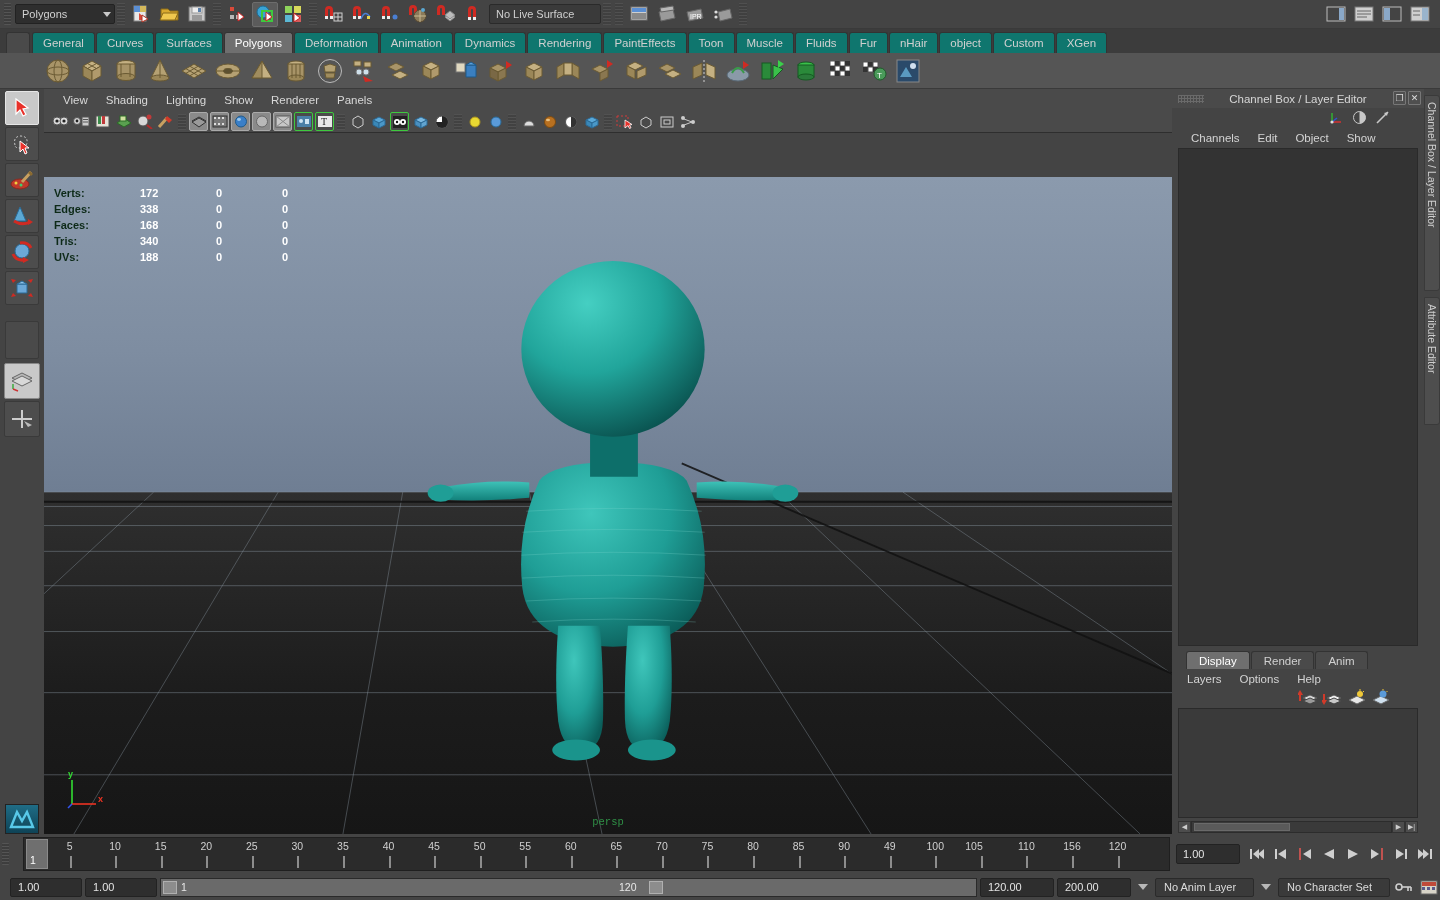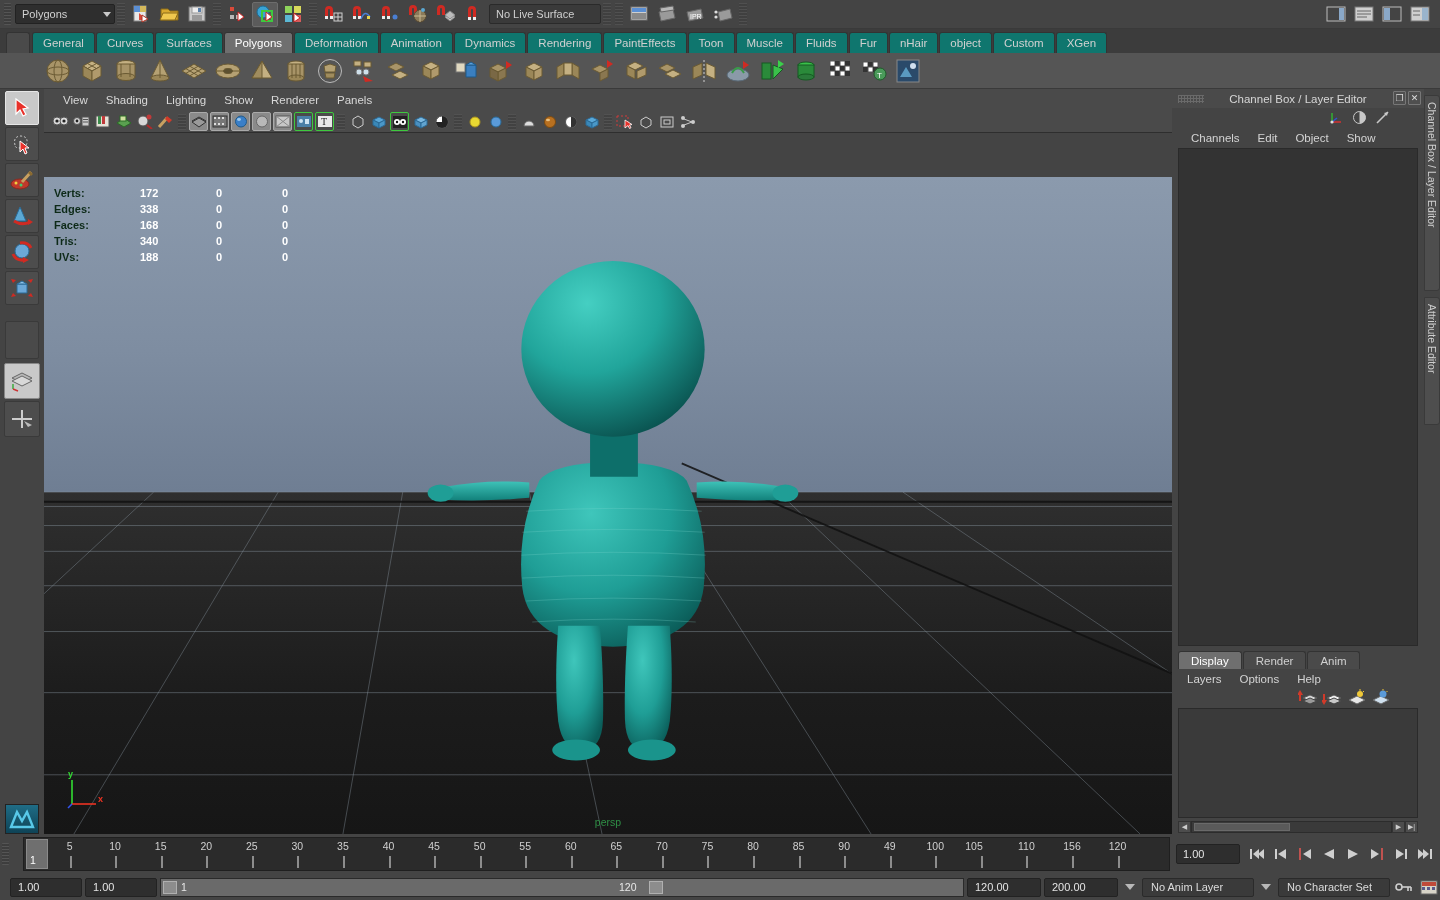--- a/index.html
+++ b/index.html
@@ -79,40 +79,40 @@
     background:linear-gradient(180deg,#8b9aad 0%,#7e8da1 55%,#6f7e93 100%); }
   .ground { position:absolute;left:0;right:0;top:48%;bottom:0;background:linear-gradient(180deg,#2f2f2f 0%,#1c1c1c 60%,#161616 100%); }
   .hud { position:absolute; left:10px; top:8px; font-size:11px; font-weight:bold; }
   .hud table { border-collapse:collapse; }
   .hud td { padding:2px 0; font-weight:bold; font-size:11px; }
   .hud .lbl { color:#0d2a18; width:86px; }
   .hud .v1 { color:#ffffff; width:76px; }
   .hud .v2 { color:#ffffff; width:66px; }
   .hud .v3 { color:#ffffff; }
   .axis { position:absolute; left:20px; bottom:22px; width:46px; height:46px; }
-  .persp-lbl { position:absolute; left:50%; transform:translateX(-50%); bottom:6px; color:#2f8f46; font-size:10.5px; }
+  .persp-lbl { position:absolute; left:50%; transform:translateX(-50%); bottom:6px; color:#2f8f46; font-size:10.5px;font-family:Liberation Mono, monospace; }
 
   
   .rightpanel { width:252px; background:#444444; display:flex; flex-direction:column; flex:0 0 252px; }
   .cb-title { height:19px; background:#4a4a4a; display:flex; align-items:center; justify-content:center; position:relative; flex:0 0 19px;}
   .cb-title .t { color:#d6d6d6; font-size:11.5px; }
   .cb-title .dots { position:absolute; left:6px; top:6px; width:26px;height:8px;
     background:repeating-linear-gradient(90deg,#6a6a6a 0 1px,transparent 1px 3px),
                repeating-linear-gradient(180deg,#6a6a6a 0 1px,transparent 1px 3px);}
   .win-btns { position:absolute; right:3px; top:2px; display:flex; gap:2px; }
   .win-btn { width:13px;height:14px;border:1px solid #777;background:#4f4f4f;color:#ddd;font-size:9px;
     display:flex;align-items:center;justify-content:center;border-radius:1px;}
   .cb-iconrow { height:20px; display:flex; align-items:center; justify-content:flex-end; padding-right:34px; gap:8px; flex:0 0 20px;}
   .cb-menubar { height:20px; display:flex; align-items:center; padding-left:10px; flex:0 0 20px;}
   .cb-menu { padding:0 9px; color:#d4d4d4; font-size:11.5px; }
   .cb-body { flex:1 1 auto; margin:0 6px 0 6px; background:#333333; border:1px solid #2a2a2a; min-height:0;}
   .le-tabs { height:19px; display:flex; align-items:flex-end; padding-left:6px; margin-top:4px; flex:0 0 19px;}
   .le-tab { height:18px;padding:0 12px;background:#4a4a4a;border:1px solid #333;border-bottom:none;
     border-radius:3px 3px 0 0; display:flex;align-items:center;font-size:11.5px;color:#d0d0d0;margin-right:1px;}
-  .le-tab.sel { background:#6f6f6f;color:#fff; }
+  .le-tab.sel { background:#6f6f6f;color:#fff;margin-left:8px; }
   .le-menubar { height:19px;display:flex;align-items:center;padding-left:6px;flex:0 0 19px;}
   .le-menu { padding:0 9px; color:#d4d4d4; font-size:11.5px; }
   .le-iconrow { height:20px;display:flex;align-items:center;justify-content:flex-end;padding-right:34px;gap:4px;flex:0 0 20px;}
   .le-body { height:110px; margin:0 6px; background:#3a3a3a; border:1px solid #2a2a2a; flex:0 0 110px;}
   .le-scroll { height:14px; margin:2px 6px 0 6px; display:flex; align-items:center; flex:0 0 14px;}
   .scroll-trough { flex:1 1 auto; height:12px; background:#3a3a3a; border:1px solid #2c2c2c; position:relative; }
   .scroll-thumb { position:absolute; left:2px; top:1px; bottom:1px; width:96px; background:#5a5a5a; border:1px solid #6a6a6a;}
   .sbtn { width:13px;height:12px;background:#4d4d4d;border:1px solid #333;display:flex;align-items:center;justify-content:center;color:#ccc;font-size:7px;}
   .side-tabs { width:16px; background:#444; display:flex; flex-direction:column; align-items:center; padding-top:6px; flex:0 0 16px;}
   .vtab { writing-mode:vertical-rl; background:#4e4e4e; border:1px solid #3a3a3a; color:#cfcfcf;
@@ -1208,21 +1208,21 @@
       <div class="range-handle" style="left:488px"></div>
       <div class="range-txt" style="left:458px">120</div>
     </div>
     <div class="numfld" style="width:74px">
       <span>120.00</span>
     </div>
     <div class="numfld" style="width:74px">
       <span>200.00</span>
     </div>
     <div class="drop-caret"></div>
-    <div class="selfld" style="width:112px">
+    <div class="selfld" style="width:99px">
       <span>No Anim Layer</span>
     </div>
     <div class="drop-caret"></div>
     <div class="selfld" style="width:112px">
       <span>No Character Set</span>
     </div>
     <div style="width:22px;display:flex;align-items:center;justify-content:center">
       <svg width="18" height="14" viewBox="0 0 18 14">
           <circle cx="4" cy="7" r="3" fill="none" stroke="#cfcfcf" stroke-width="1.6"></circle>
           <line x1="7" y1="7" x2="16" y2="7" stroke="#cfcfcf" stroke-width="1.6"></line>

